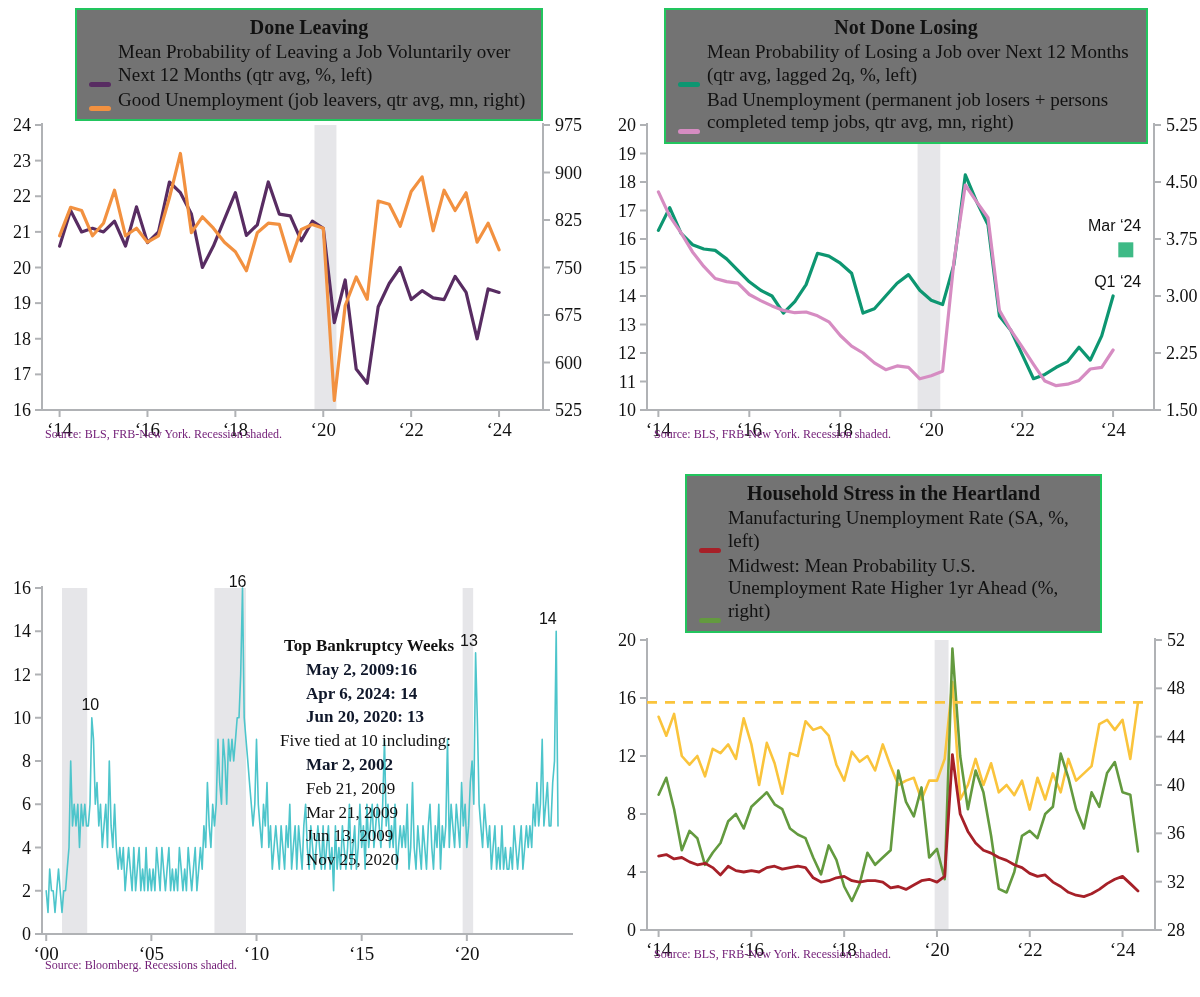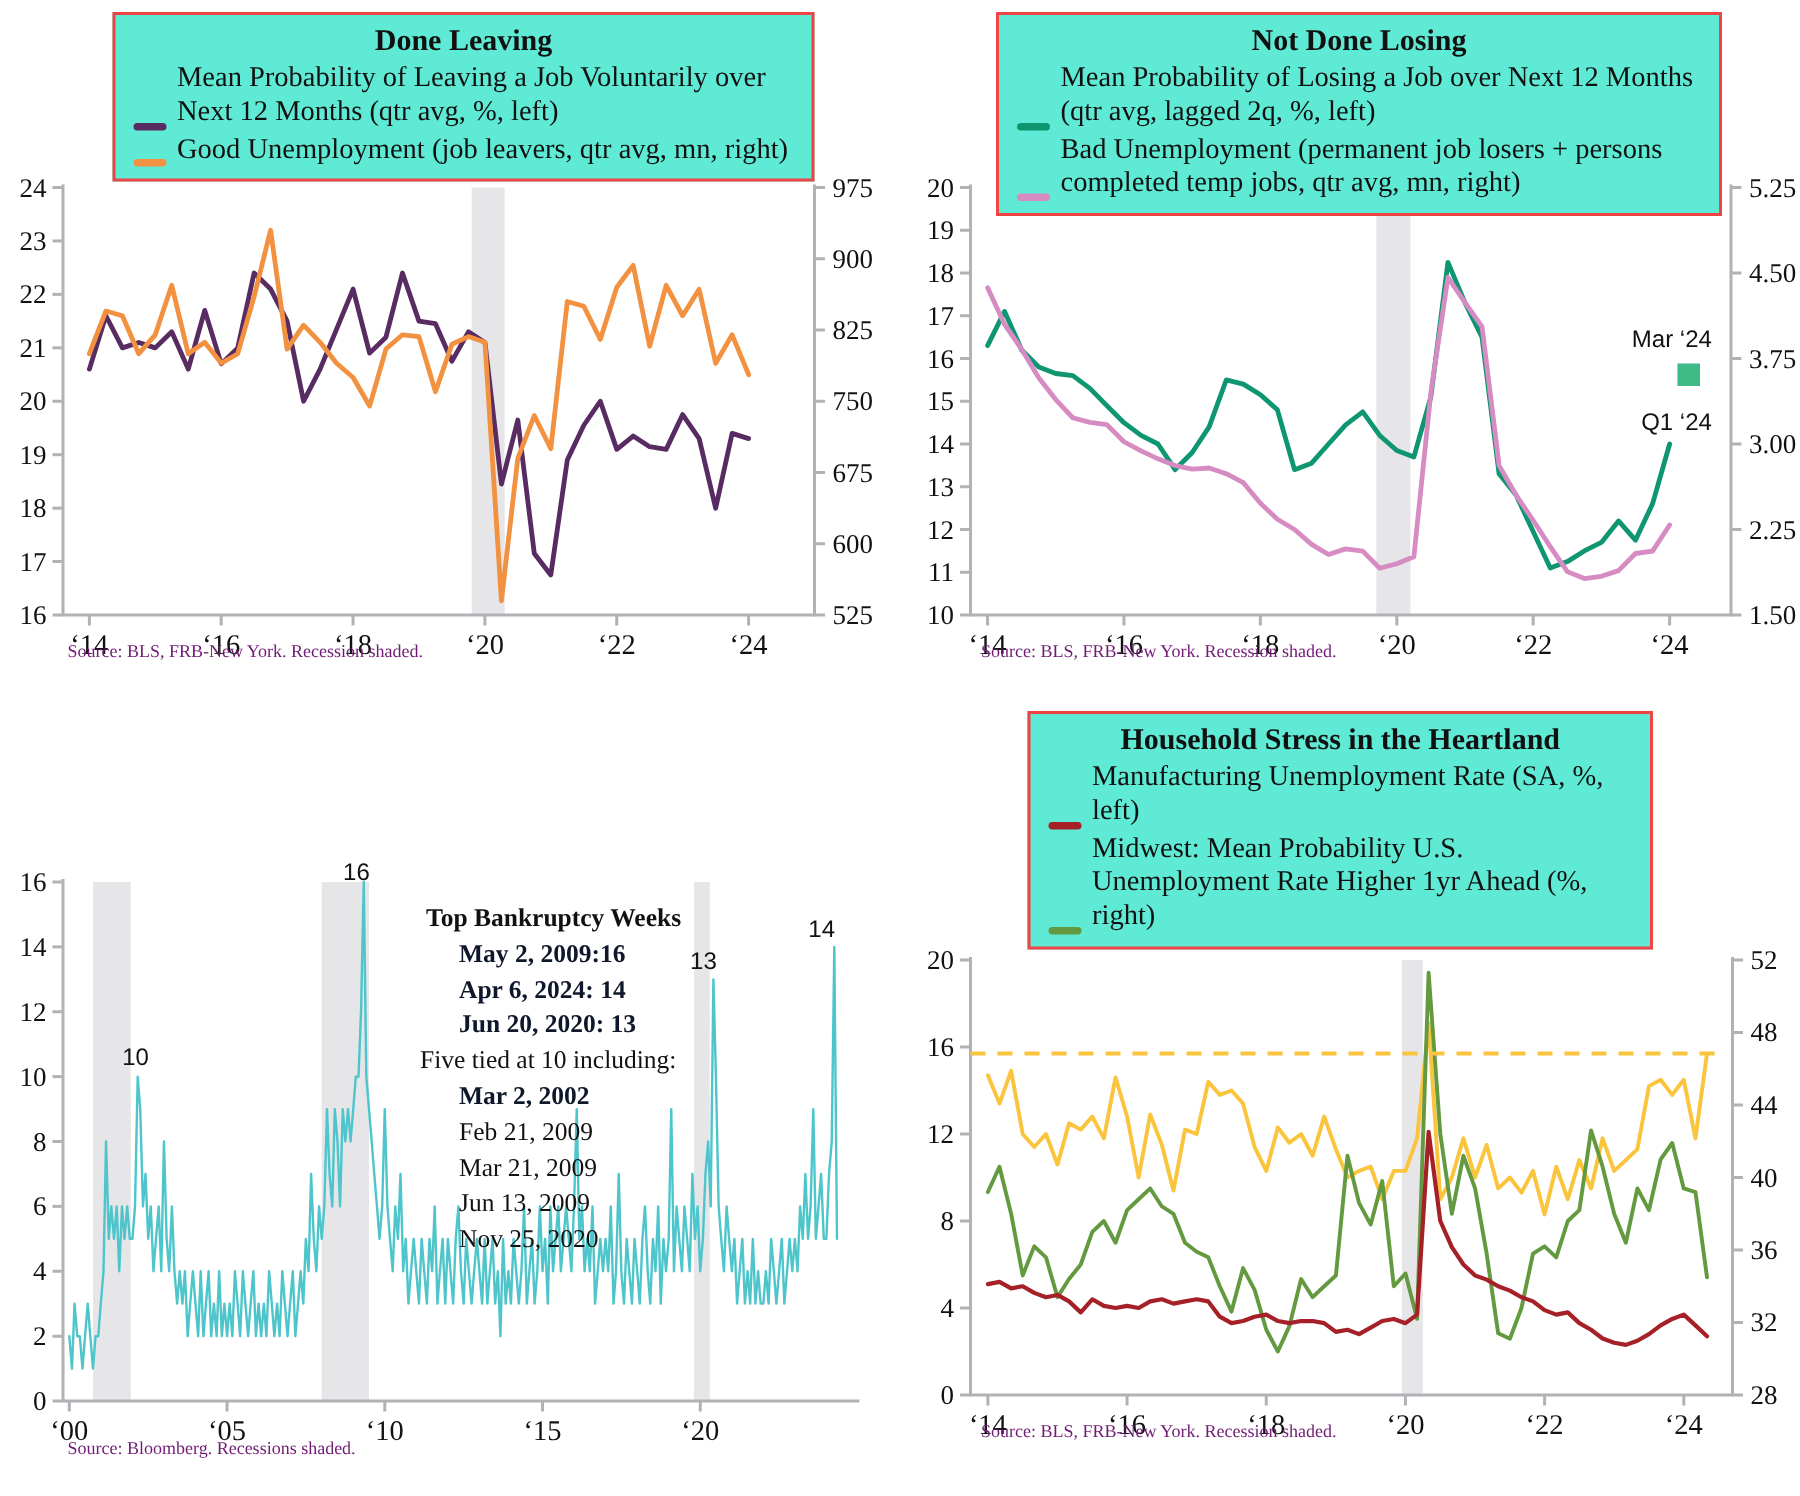--- a/index.html
+++ b/index.html
@@ -3,37 +3,37 @@
 <meta charset="utf-8">
 <style>
   html,body{margin:0;padding:0;background:#fff;}
   .page{position:relative;width:1200px;height:997px;background:#fff;overflow:hidden;
         font-family:"Liberation Serif", serif;color:#111;}
   .plot-svg{position:absolute;}
   #svg0{left:0;top:0;}
   #svg1{left:600px;top:0;}
   #svg2{left:0;top:499px;}
   #svg3{left:600px;top:499px;}
-  .legend{position:absolute;background:#5eead4;border:2px solid #ef4444;
+  .legend{position:absolute;background:#737373;border:2px solid #22c55e;
           padding:6px 10px 8px 10px;box-sizing:border-box;}
   .legend-0{left:75px;top:8px;width:468px;}
   .legend-1{left:664px;top:8px;width:484px;font-family:Liberation Serif, serif;}
   .legend-2{left:63px;top:477px;width:392px;}
   .legend-3{left:685px;top:474px;width:417px;}
   .legend-title{font-weight:bold;font-size:20px;text-align:center;line-height:1.15;}
   .legend-entry{display:flex;align-items:flex-end;margin-top:2px;}
   .swatch{flex:0 0 22px;height:5px;border-radius:3px;margin:9px 7px 0 2px;}
   .legend-label{font-size:19px;line-height:1.2;}
   .source{position:absolute;font-size:12px;color:#701a75;}
   .source-0{left:45px;top:427px;}
   .source-1{left:654px;top:427px;}
   .source-2{left:45px;top:958px;}
   .source-3{left:654px;top:947px;}
   .bk-note{position:absolute;left:280px;top:600px;width:200px;font-size:17px;line-height:1.4;}
-  .bk-title{font-weight:bold;text-align:left;padding-left:4px;}
+  .bk-title{font-weight:bold;text-align:left;padding-left:4px;margin-top:34px;}
   .bk-red{color:#0f172a;font-weight:bold;padding-left:26px;}
   .bk-plain{padding-left:0;}
   .bk-date{padding-left:26px;}
   .tick-label{font-family:"Liberation Serif", serif;font-size:18px;fill:#111;}
   .xtick-label{font-family:"Liberation Serif", serif;font-size:19px;fill:#111;}
   .ann-sans{font-family:"Liberation Sans", sans-serif;font-size:16px;fill:#111;}
 </style>
 </head>
 <body>
 

